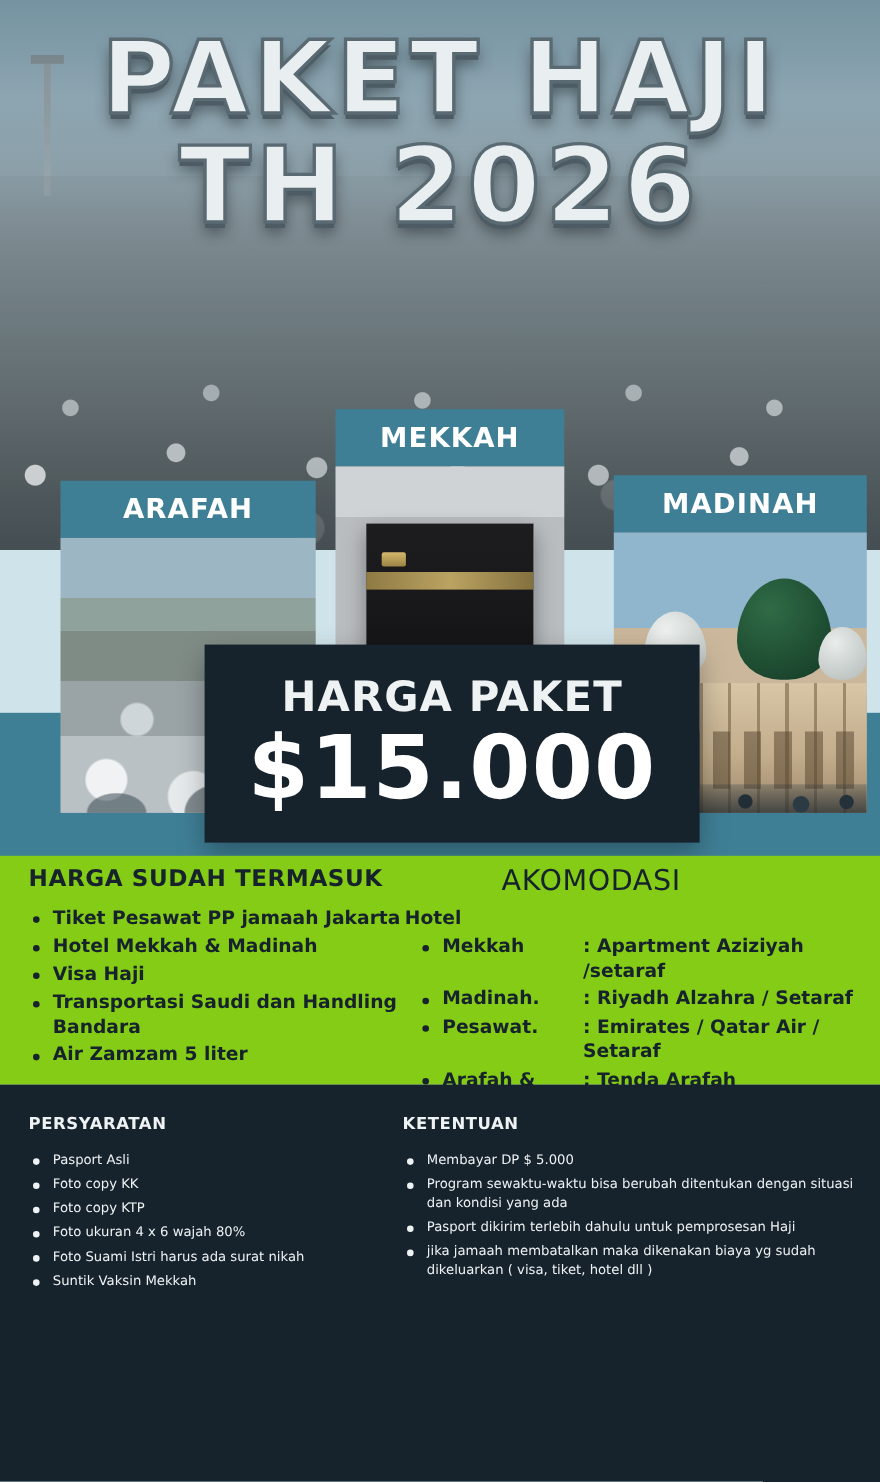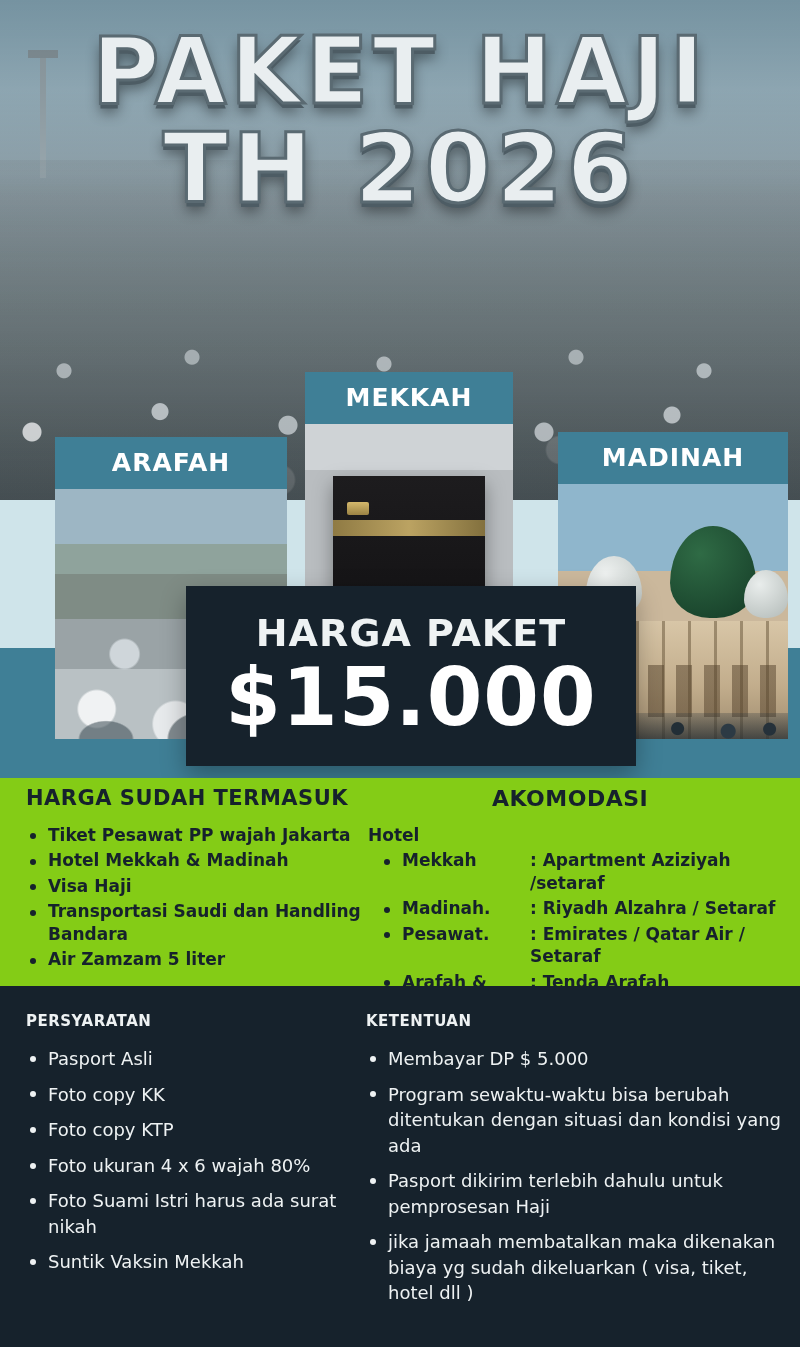--- a/index.html
+++ b/index.html
@@ -225,23 +225,23 @@
     background: #84cc16;
     padding: 0;
   }
   .heads-row { position: relative; height: 40px; }
   .h-left {
     position: absolute; left: 26px; top: 8px;
     font-family: "DejaVu Sans", sans-serif; font-weight: bold;
     font-size: 21px; color: #16222c; letter-spacing: .5px;
   }
   .h-right {
-    position: absolute; left: 492px; top: 8px;
-    font-family: "DejaVu Sans", sans-serif; font-weight: bold;
-    font-size: 22px; color: #16222c; letter-spacing: .5px;
+    position: absolute; left: 456px; top: 8px;
+    font-family: "DejaVu Sans", sans-serif; font-weight: normal;
+    font-size: 26px; color: #16222c; letter-spacing: .5px;
   }
   ul.bul {
     list-style: none; margin: 0; padding: 0;
   }
   ul.bul > li {
     position: relative;
     padding-left: 22px;
     margin-bottom: 3px;
     font-family: "DejaVu Sans", sans-serif;
     color: #16222c;
@@ -277,21 +277,21 @@
     color: #eef2f3;
   }
   .d-head {
     font-family: "DejaVu Sans", sans-serif; font-weight: bold;
     font-size: 15px; letter-spacing: .5px; color: #eef2f3;
   }
   .d-left { position: absolute; left: 26px; top: 26px; width: 318px; }
   .d-right { position: absolute; left: 366px; top: 26px; width: 420px; }
   .d-left ul.bul, .d-right ul.bul { margin-top: 16px; }
   .d-left ul.bul > li, .d-right ul.bul > li {
-    color: #eef2f3; font-size: 18px; line-height: 1.42; margin-bottom: 5px; margin-top: 10px;
+    color: #eef2f3; font-size: 12px; line-height: 1.42; margin-bottom: 5px;
   }
   .d-left ul.bul > li::before, .d-right ul.bul > li::before { background: #eef2f3; }
 </style>
 </head>
 <body>
 
 <div class="poster">
 
   <div class="hero">
     <div class="hero-tower"></div>
@@ -341,21 +341,21 @@
   </div>
 
   <div class="sec-includes">
     <div class="heads-row">
       <div class="h-left">HARGA SUDAH TERMASUK</div>
       <div class="h-right">AKOMODASI</div>
     </div>
 
     <div class="col-inc">
       <ul class="bul">
-        <li>Tiket Pesawat PP wajah Jakarta</li>
+        <li>Tiket Pesawat PP jamaah Jakarta</li>
         <li>Hotel Mekkah &amp; Madinah</li>
         <li>Visa Haji</li>
         <li>Transportasi Saudi dan Handling Bandara</li>
         <li>Air Zamzam 5 liter</li>
       </ul>
     </div>
 
     <div class="col-akm">
       <div class="hotel-word">Hotel</div>
       <ul class="bul">

